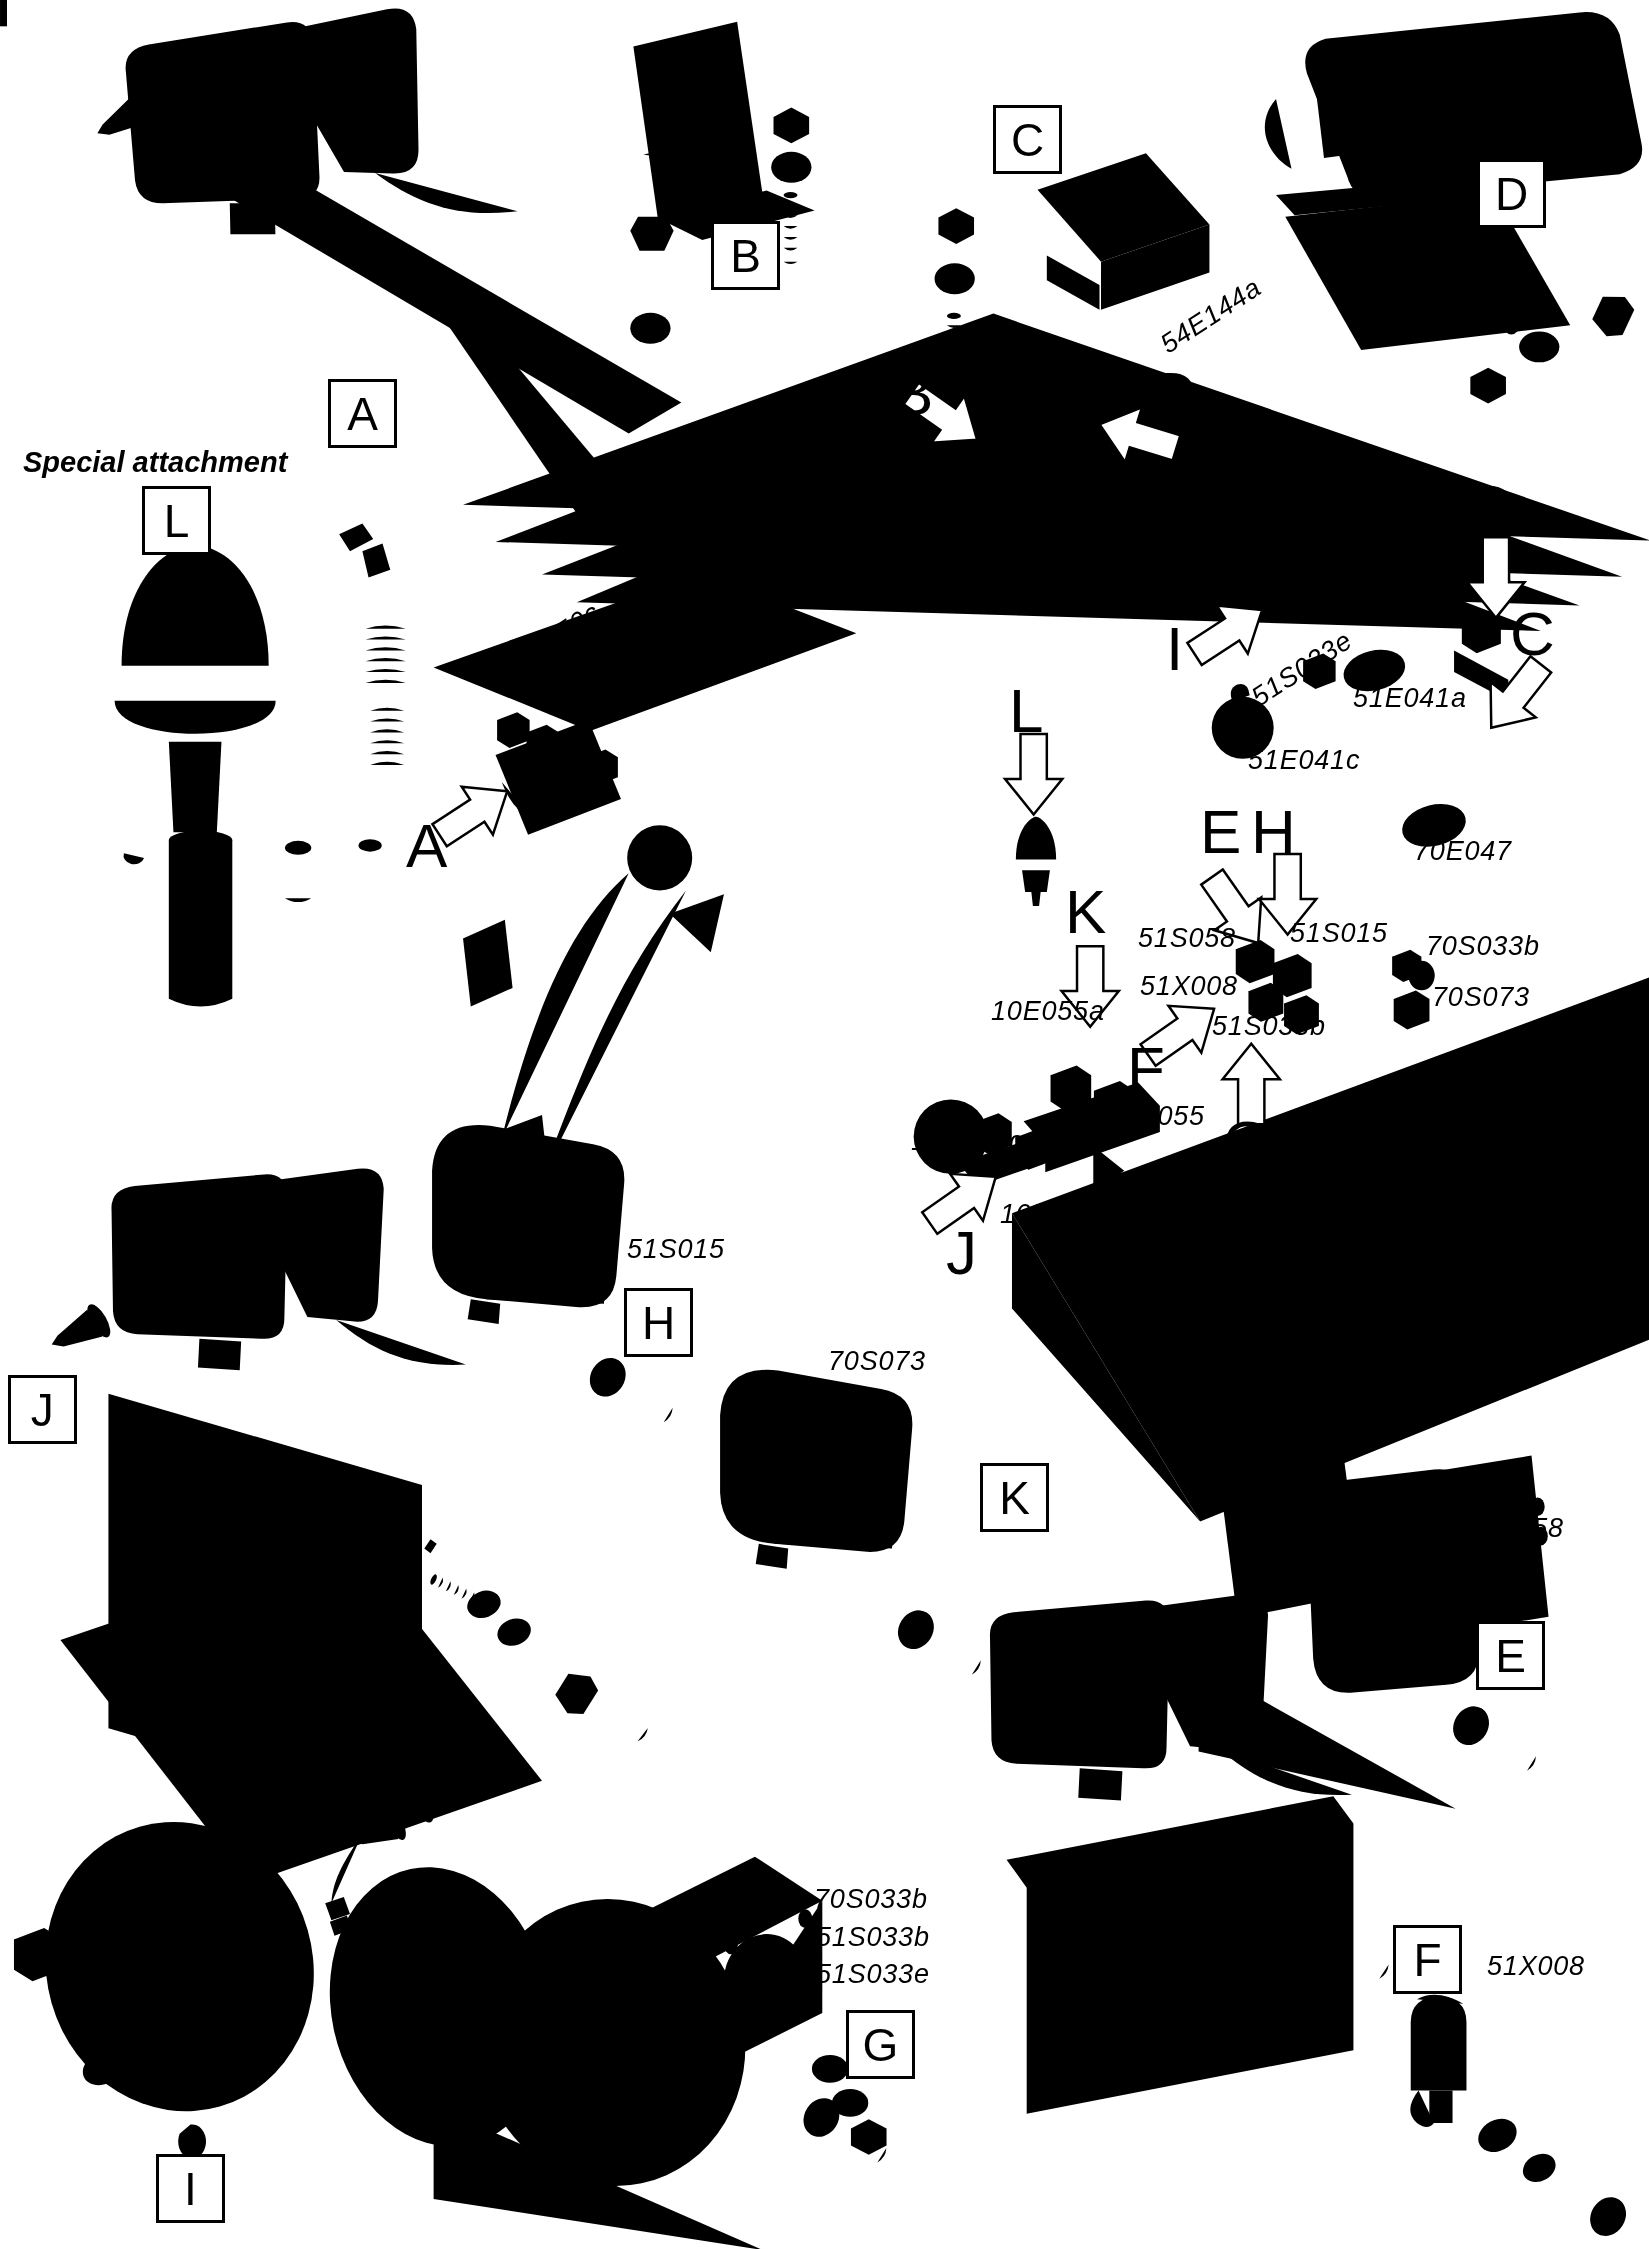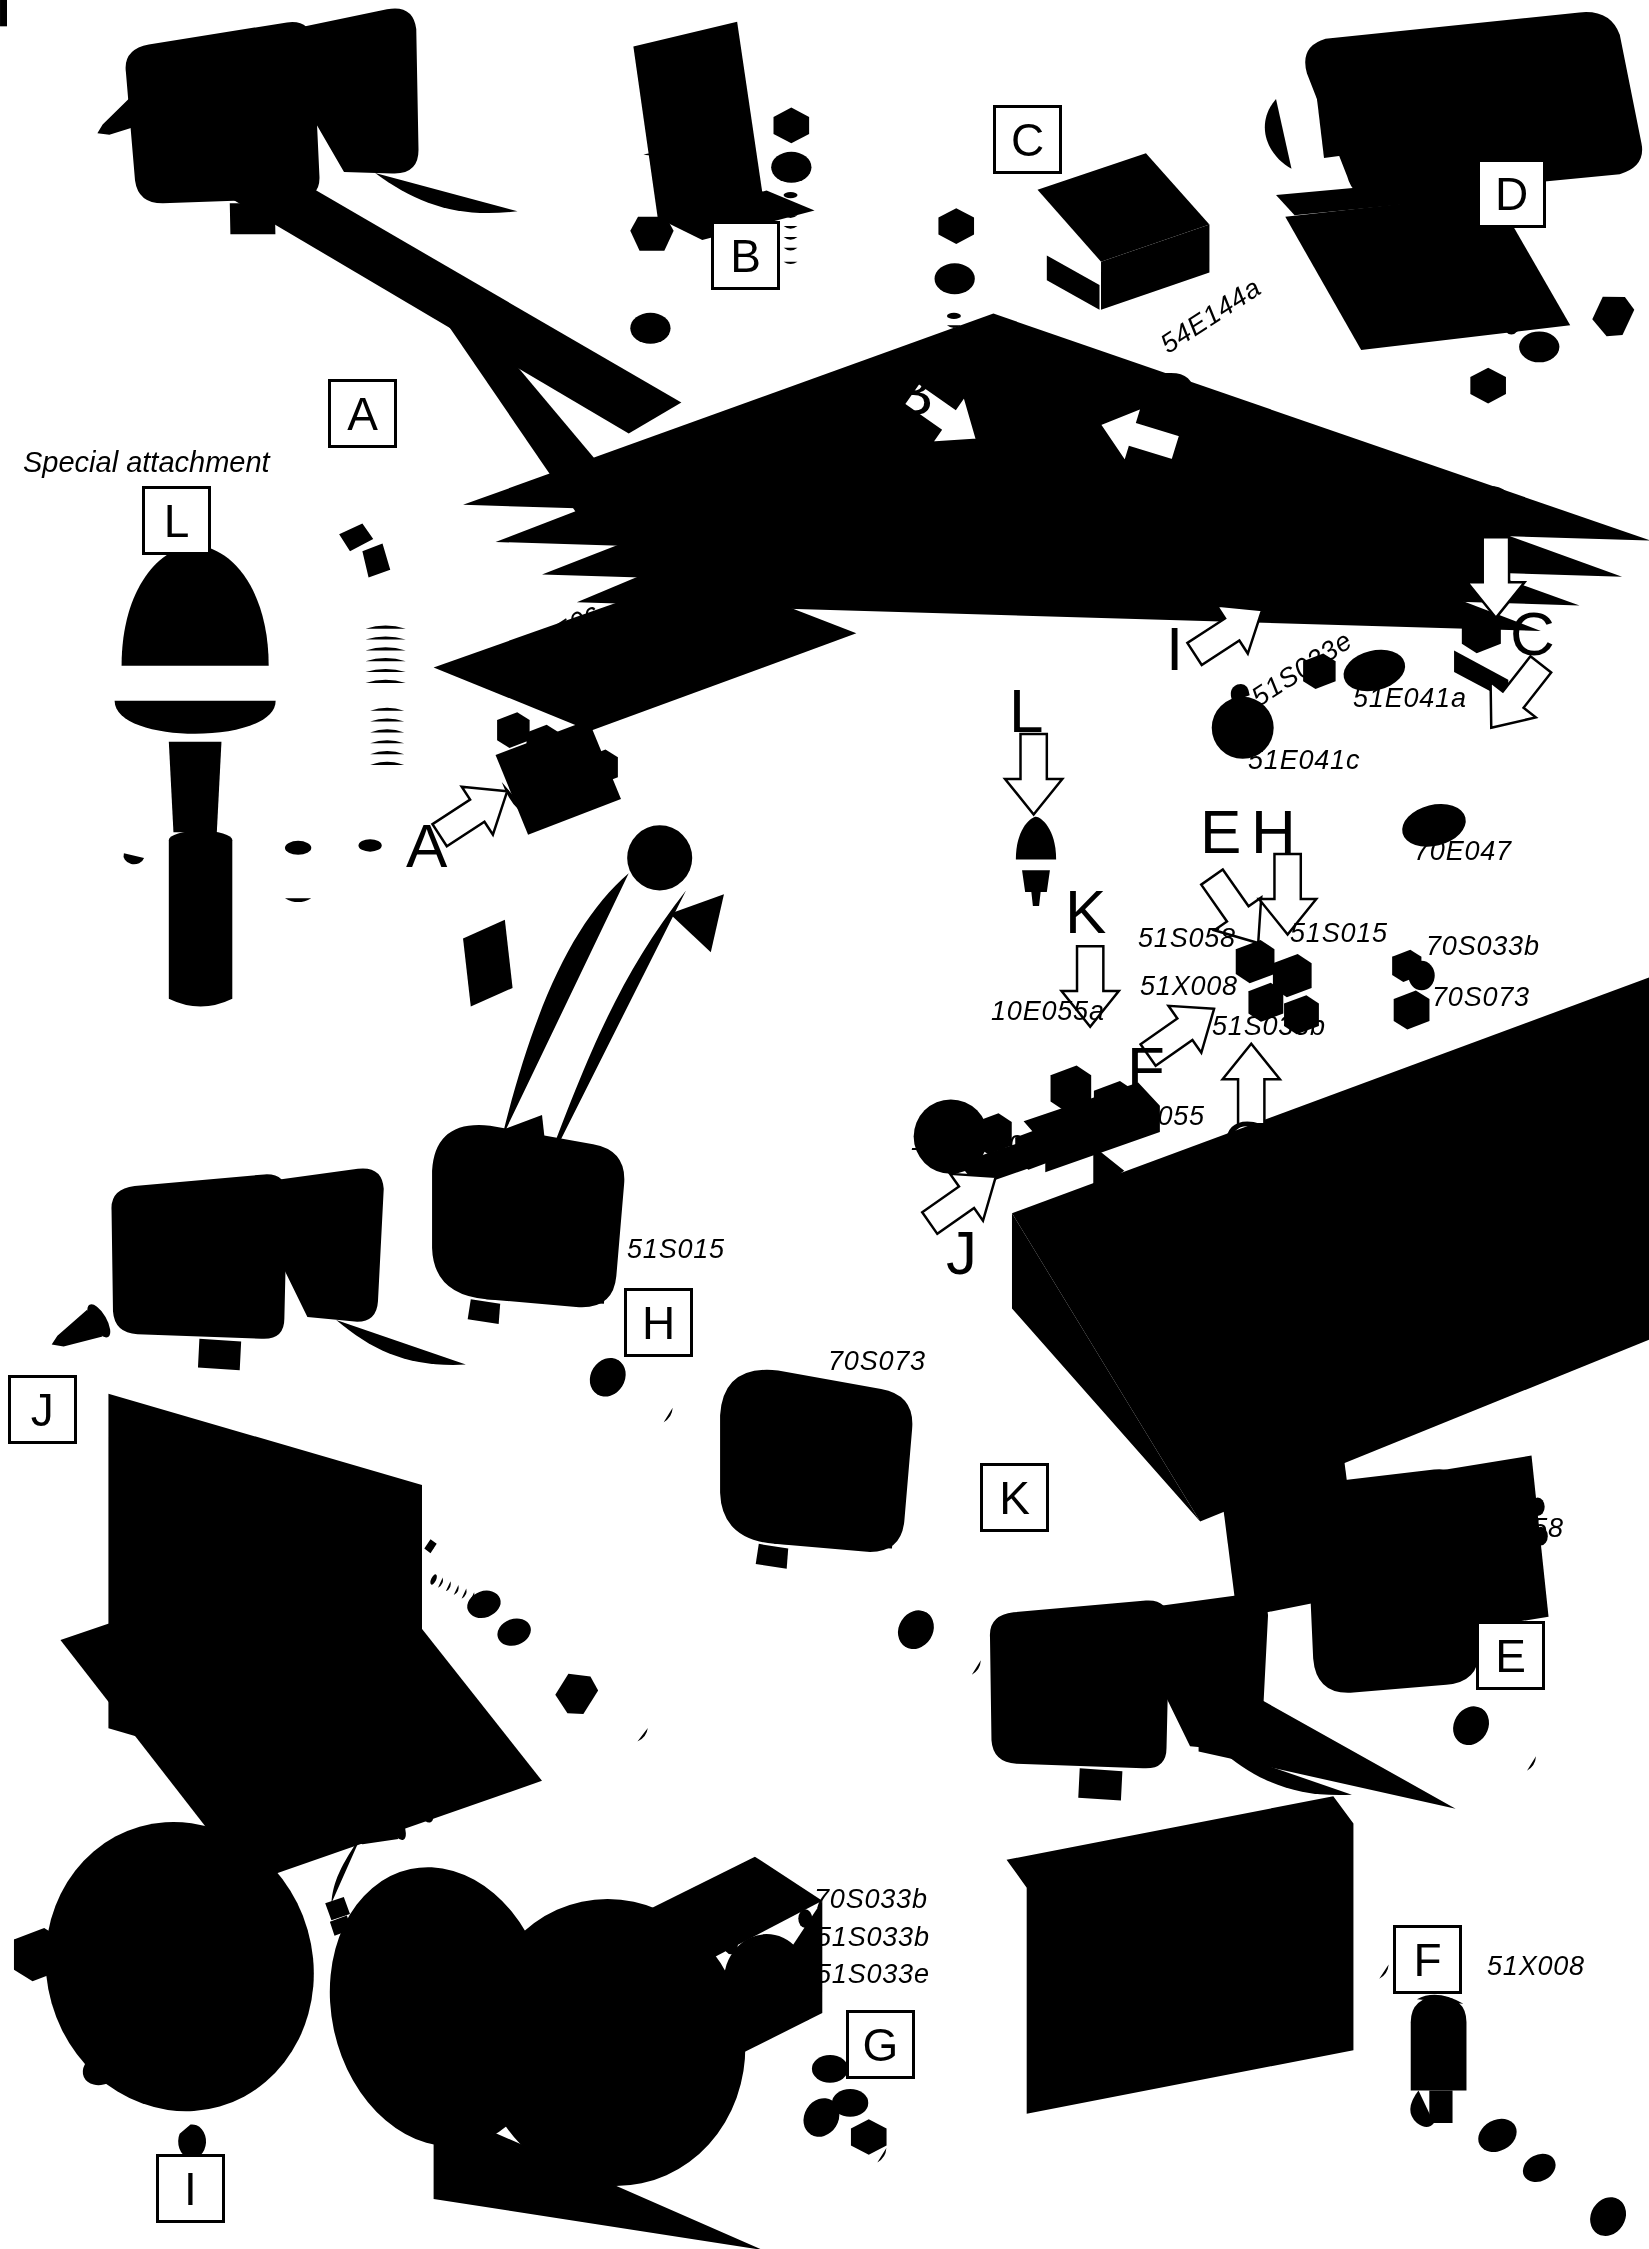--- a/index.html
+++ b/index.html
@@ -9,21 +9,21 @@
   .fine{stroke-width:1.8;}
   .dash{stroke-dasharray:16 10;}
   .dashdot{stroke-dasharray:26 9 4 9;}
   .arrowfill{fill:#fff;stroke:#000;stroke-width:3.2;}
   .lbl{position:absolute;white-space:nowrap;}
   .pn{font-style:italic;font-size:27px;font-weight:400;letter-spacing:0.8px;}
   .rot{transform:rotate(-33deg);transform-origin:0 60%;}
   .ltr{font-size:62px;font-weight:400;}
   .lbox{position:absolute;width:63px;height:63px;border:3.1px solid #000;background:#fff;
         display:flex;align-items:center;justify-content:center;font-size:46px;font-weight:400;}
-  .title{font-style:italic;font-size:29px;font-weight:400;}
+  .title{font-style:italic;font-size:29px;font-weight:700;}
 </style>
 </head>
 <body>
 
 <div id="page">
 
 <svg width="1650" height="2250" viewBox="0 0 2131 2906">
   <defs>
     <g id="arrow">
       <polygon class="arrowfill" points="0,0 -46,-37 -46,-17 -104,-17 -104,17 -46,17 -46,37"></polygon>
@@ -505,21 +505,21 @@
 
 <div class="lbl pn" style="left:1138px;top:923px;">51S058</div>
 <div class="lbl pn" style="left:1290px;top:918px;">51S015</div>
 <div class="lbl pn" style="left:1426px;top:931px;">70S033b</div>
 <div class="lbl pn" style="left:1140px;top:971px;">51X008</div>
 <div class="lbl pn" style="left:1432px;top:982px;">70S073</div>
 <div class="lbl pn" style="left:1212px;top:1011px;">51S033b</div>
 <div class="lbl pn" style="left:991px;top:996px;">10E055a</div>
 <div class="lbl pn" style="left:911px;top:1126px;">10E055c</div>
 <div class="lbl pn" style="left:1107px;top:1101px;text-align:center;">10E055</div>
-<div class="lbl pn" style="left:1000px;top:1199px;margin-left:43px;">10E055b</div>
+<div class="lbl pn" style="left:1000px;top:1199px;">10E055b</div>
 
 <div class="lbl pn" style="left:627px;top:1234px;">51S015</div>
 <div class="lbl pn" style="left:828px;top:1346px;">70S073</div>
 <div class="lbl pn" style="left:1466px;top:1513px;">51S058</div>
 <div class="lbl pn" style="left:814px;top:1884px;">70S033b</div>
 <div class="lbl pn" style="left:816px;top:1922px;">51S033b</div>
 <div class="lbl pn" style="left:816px;top:1959px;">51S033e</div>
 <div class="lbl pn" style="left:1487px;top:1951px;">51X008</div>
 
 </div>

